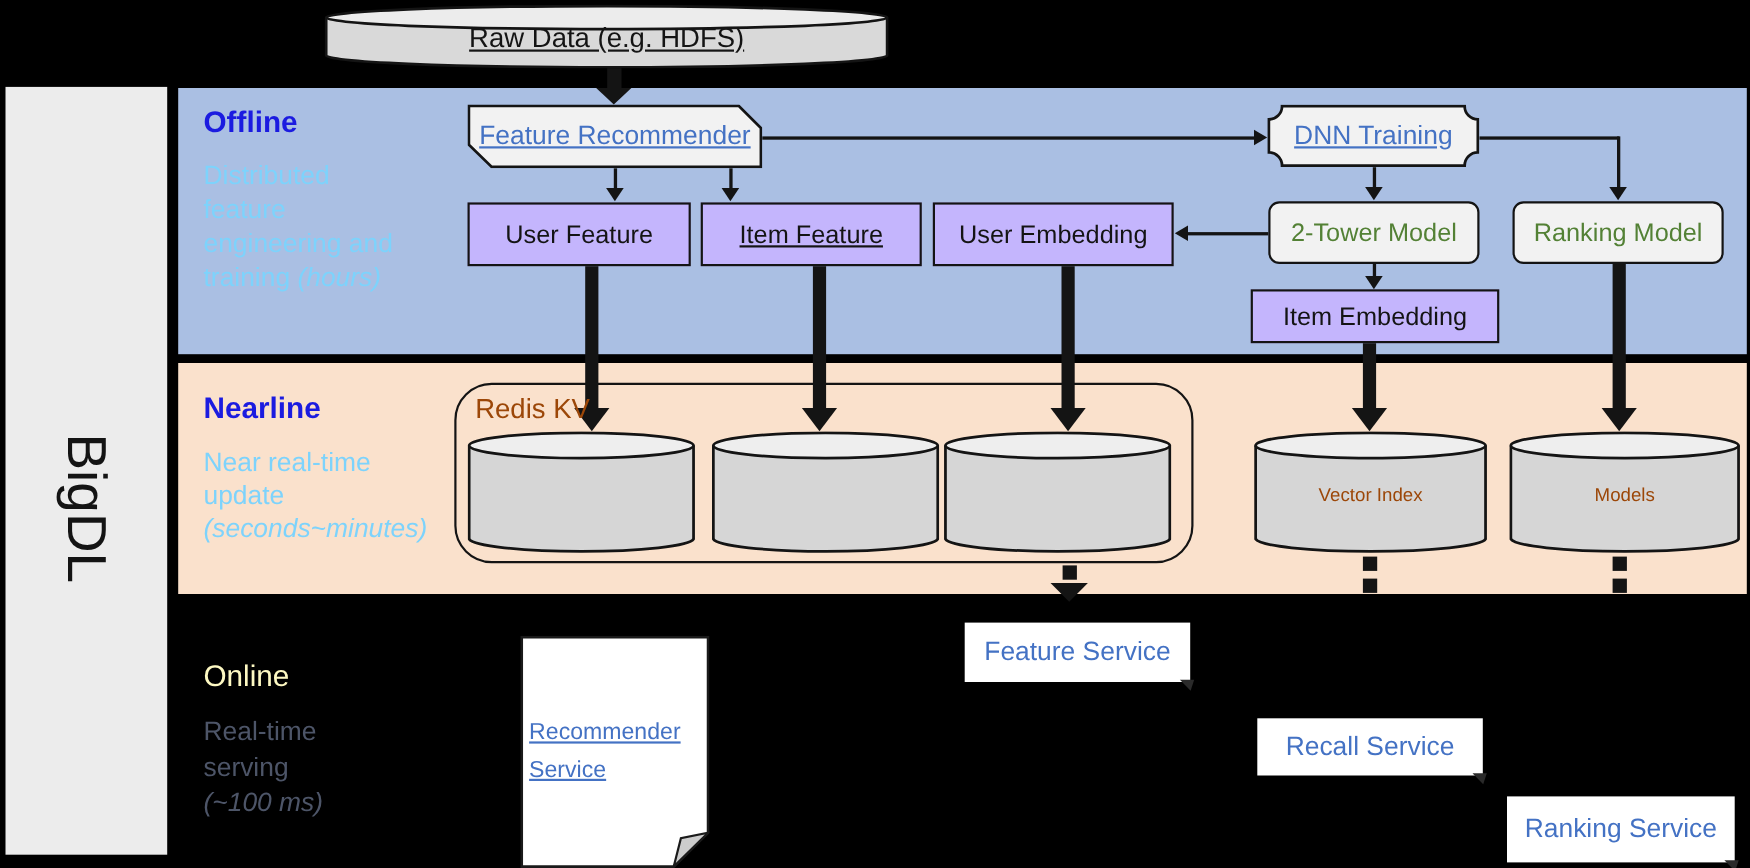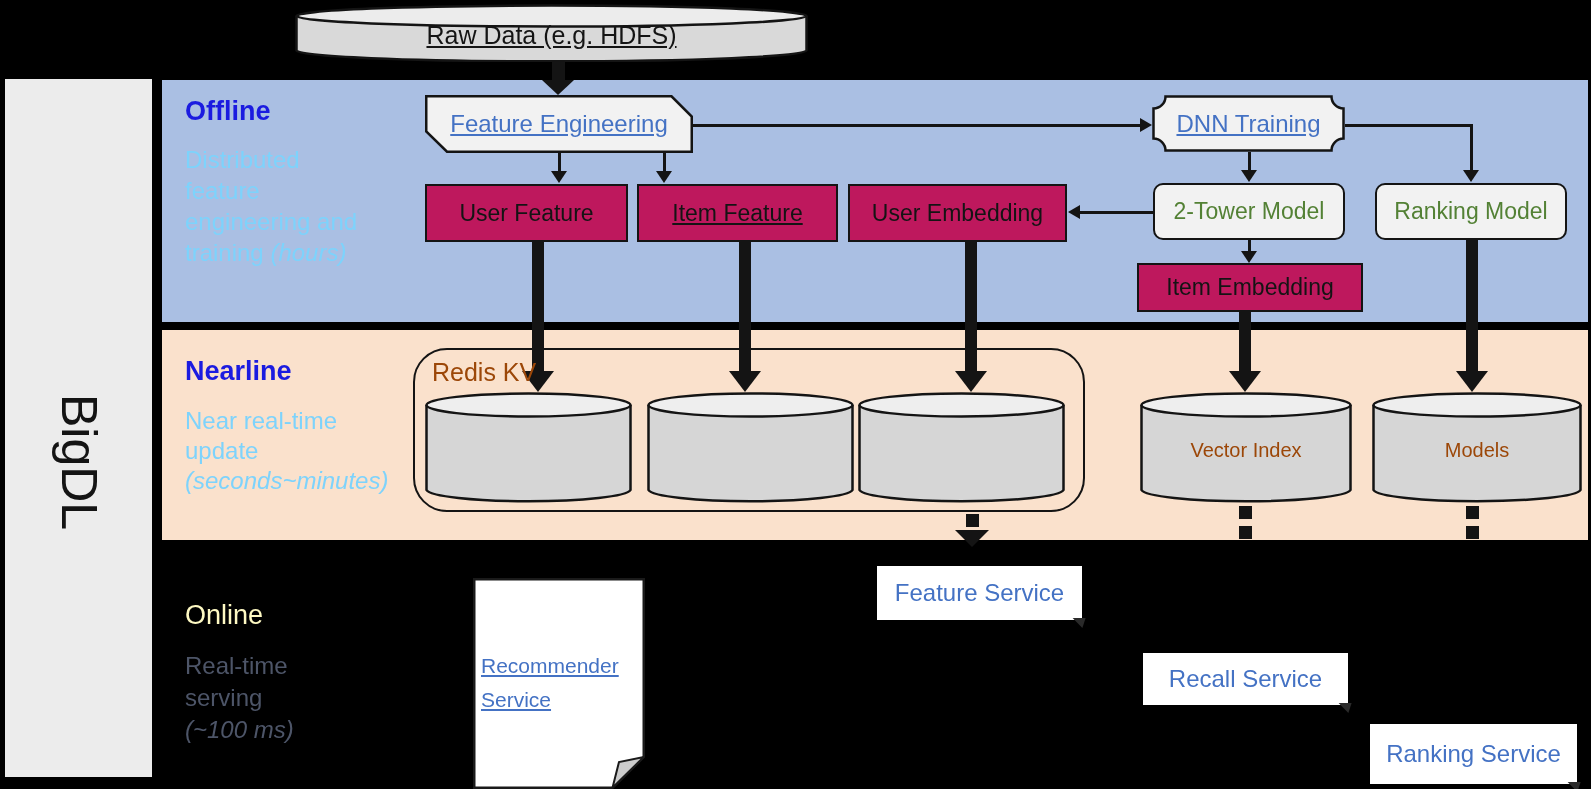--- a/index.html
+++ b/index.html
@@ -4,30 +4,30 @@
 <style>
   html,body{margin:0;padding:0;background:#000;}
   #stage{position:relative;width:1591px;height:789px;background:#000;overflow:hidden;
          font-family:"Liberation Sans", sans-serif;}
   .abs{position:absolute;}
   .band{position:absolute;left:162px;width:1426px;}
   .band-title{font-size:27px;font-weight:600;color:#1b1be0;}
   .band-desc{font-size:24px;color:#7dd3fc;line-height:31px;}
   .band-desc .ln{display:block;}
   .it{font-style:italic;}
-  .graybox{position:absolute;background:#be185d;border:2.5px solid #141414;
+  .graybox{position:absolute;background:#c4b5fd;border:2.5px solid #141414;
            display:flex;align-items:center;justify-content:center;
            font-size:23px;color:#141414;box-sizing:border-box;}
   .roundbox{position:absolute;background:#f2f2f2;border:2.5px solid #141414;border-radius:10px;
             display:flex;align-items:center;justify-content:center;
             font-size:23px;color:#538135;box-sizing:border-box;}
   .shape-label{position:absolute;display:flex;align-items:center;justify-content:center;
                font-size:23px;color:#4472c4;text-decoration:underline;}
   .cyl-label{position:absolute;display:flex;align-items:center;justify-content:center;
-             font-size:20px;color:#9c4708;}
+             font-size:17px;color:#9c4708;}
   .stem-v{position:absolute;background:#141414;}
   .stem-h{position:absolute;background:#141414;}
   .head-down{position:absolute;width:0;height:0;border-left:8px solid transparent;
              border-right:8px solid transparent;border-top:12px solid #141414;}
   .head-down-big{position:absolute;width:0;height:0;border-left:16px solid transparent;
              border-right:16px solid transparent;border-top:21px solid #141414;}
   .head-left{position:absolute;width:0;height:0;border-top:7px solid transparent;
              border-bottom:7px solid transparent;border-right:12px solid #141414;}
   .head-right{position:absolute;width:0;height:0;border-top:7px solid transparent;
              border-bottom:7px solid transparent;border-left:12px solid #141414;}
@@ -66,21 +66,21 @@
     <span class="ln">Distributed</span>
     <span class="ln">feature</span>
     <span class="ln">engineering and</span>
     <span class="ln"><span>training </span><span class="it">(hours)</span></span>
   </div>
 
   <div class="abs" style="left:425px;top:95px;width:268px;height:58px;">
     <svg width="268" height="58" viewBox="0 0 268 58">
       <path d="M1.25,1.25 H246.5 L266.75,21.5 V56.75 H22 L1.25,36.5 Z" fill="#f2f2f2" stroke="#141414" stroke-width="2.5"></path>
     </svg>
-    <div class="shape-label" style="left:0;top:0;width:268px;height:58px;font-size:24px;">Feature Engineering</div>
+    <div class="shape-label" style="left:0;top:0;width:268px;height:58px;font-size:24px;">Feature Recommender</div>
   </div>
 
   <div class="abs" style="left:1152px;top:95px;width:169px;height:57px;">
     <svg width="193" height="57" viewBox="0 0 193 57">
       <path d="M13.5,1.5 H179.5 A12,12 0 0 0 191.5,13.5 V43.5 A12,12 0 0 0 179.5,55.5 H13.5 A12,12 0 0 0 1.5,43.5 V13.5 A12,12 0 0 0 13.5,1.5 Z" fill="#f2f2f2" stroke="#141414" stroke-width="2.5"></path>
     </svg>
     <div class="shape-label" style="left:0;top:0;width:193px;height:57px;font-size:24px;">DNN Training</div>
   </div>
 
   <div class="stem-h" style="left:693px;top:124px;width:448px;height:2.5px;"></div>

